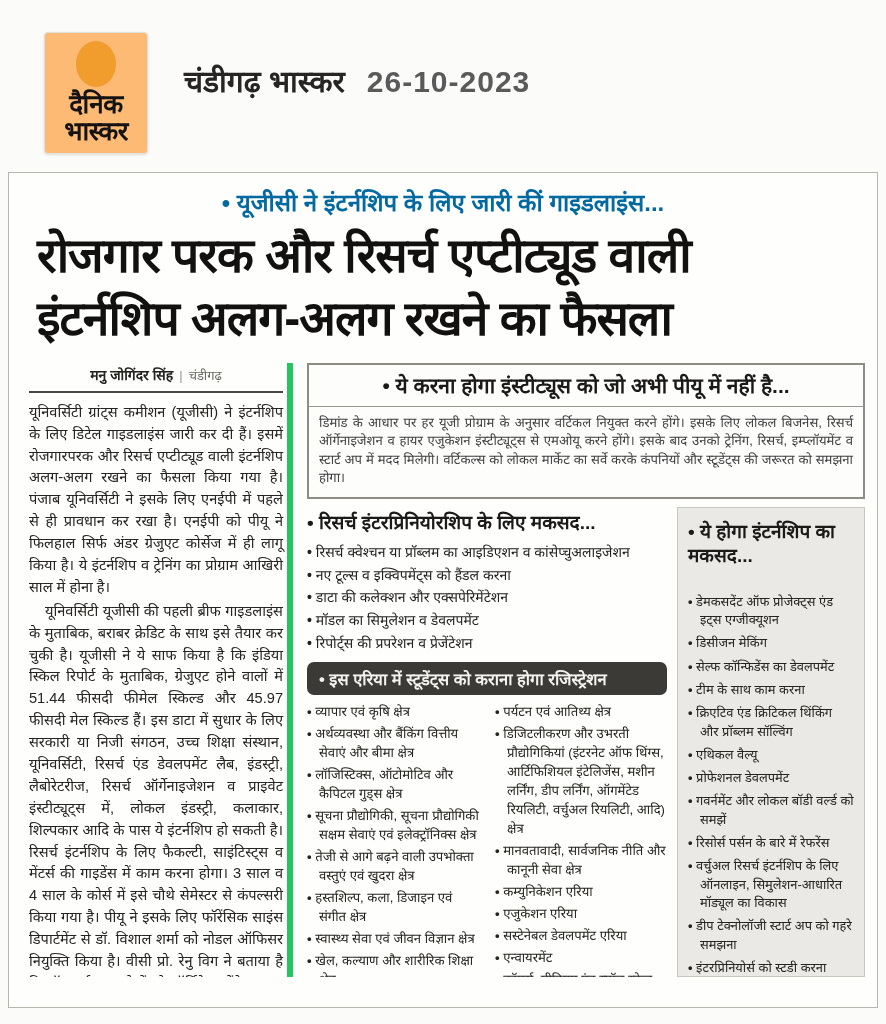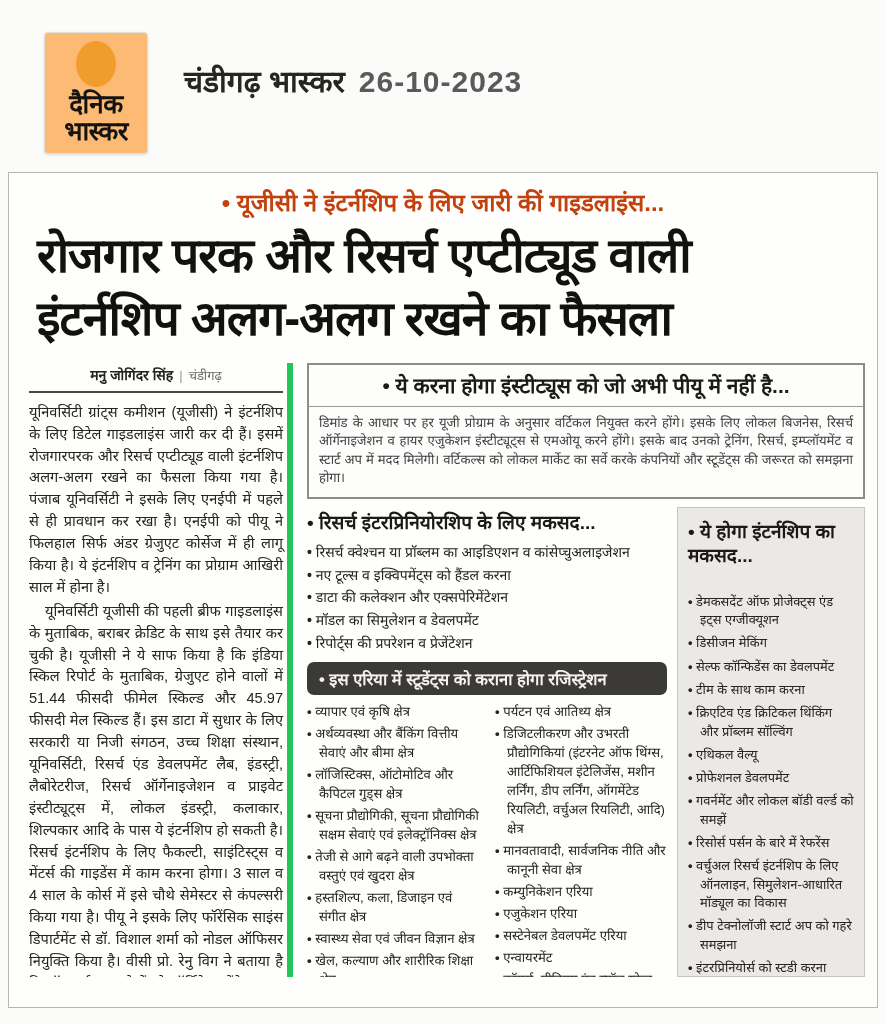--- a/index.html
+++ b/index.html
@@ -19,29 +19,29 @@
     position:relative;
   }
   
   .masthead{display:flex;align-items:center;gap:36px;padding:28px 0 14px 44px;height:172px;}
   .logo-card{
     width:104px;height:122px;background:#fdba74;border:1px solid #e2e0dc;border-radius:4px;
     box-shadow:0 1px 3px rgba(0,0,0,.12);display:flex;flex-direction:column;align-items:center;justify-content:center;
   }
   .logo-dot{width:40px;height:46px;border-radius:50%;background:var(--logo-orange);margin-bottom:4px;}
   .logo-text{font-weight:800;font-size:26px;line-height:1.05;text-align:center;color:#141311;letter-spacing:-.5px;}
-  .edition-row{display:flex;align-items:baseline;gap:14px;padding-bottom:26px;}
+  .edition-row{display:flex;align-items:baseline;gap:22px;padding-bottom:26px;}
   .edition-title{font-size:30px;font-weight:700;color:#262523;}
   .edition-date{font-size:30px;font-weight:600;color:var(--date-gray);letter-spacing:1px;}
   
   .article{
     margin:0 8px;border:1px solid var(--border-gray);background:#fefefd;
     height:836px;overflow:hidden;padding-top:10px;
   }
-  .kicker{text-align:center;font-size:24px;font-weight:700;color:#c2410c;padding:2px 0 4px;}
+  .kicker{text-align:center;font-size:24px;font-weight:700;color:#0369a1;padding:2px 0 4px;}
   .headline{padding:2px 26px 8px 28px;font-weight:800;color:#121110;font-size:48px;line-height:1.32;letter-spacing:-1px;}
   
   .cols{display:flex;padding:4px 12px 10px 20px;gap:14px;height:628px;}
   .left-col{width:264px;flex:none;border-right:6px solid #22c55e;padding-right:4px;overflow:hidden;}
   .byline{display:flex;justify-content:center;gap:6px;align-items:baseline;
     border-bottom:2px solid #4a4845;padding:2px 0 7px;margin-bottom:9px;}
   .byline .author{font-size:14px;font-weight:800;color:#23221f;}
   .byline .sep{color:#9a968f;font-size:13px;}
   .byline .loc{font-size:13px;color:#6b6862;}
   .body-text p{font-size:14.6px;line-height:1.5;text-align:justify;color:#262421;}

